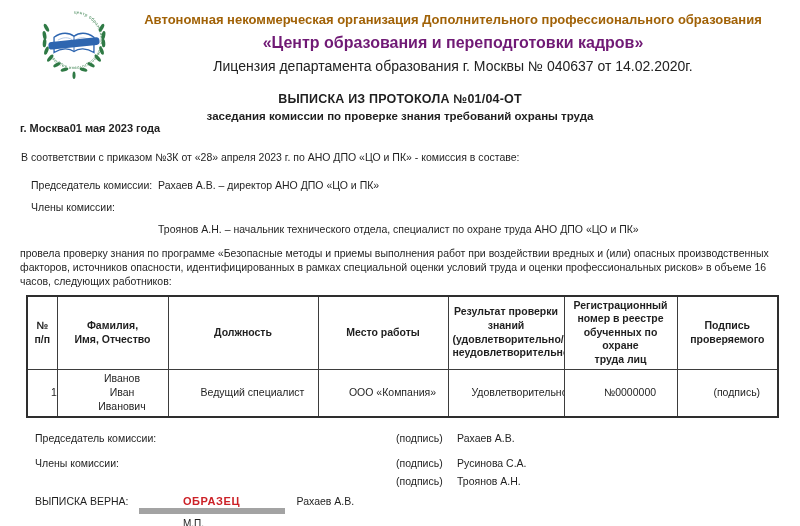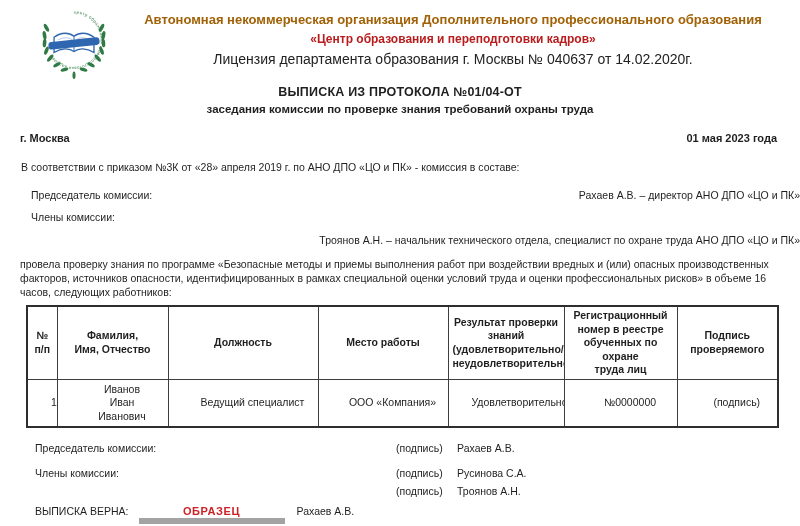--- a/index.html
+++ b/index.html
@@ -6,37 +6,37 @@
   .page{
     width:800px;height:526px;background:#ffffff;position:relative;
     font-family:"Liberation Sans","DejaVu Sans",sans-serif;color:#1f1f1f;
     overflow:hidden;margin:0 auto;
   }
   
   .header{position:relative;padding-top:10px;}
   .logo{position:absolute;left:36px;top:3px;width:76px;height:80px;}
   .head-text{margin-left:128px;width:650px;text-align:center;}
   .org1{font-size:13px;font-weight:bold;color:#a16207;line-height:1.5;}
-  .org2{font-size:12px;font-weight:bold;color:#b91c1c;line-height:1.65;}
+  .org2{font-size:16px;font-weight:bold;color:#701a75;line-height:1.65;}
   .license{font-size:14px;color:#222;margin-top:2px;}
   
   .title-block{text-align:center;margin-top:18px;}
   .title1{font-size:12.5px;font-weight:bold;letter-spacing:0.2px;}
   .title2{font-size:11.5px;font-weight:bold;margin-top:4px;}
   
-  .meta-row{display:flex;justify-content:space-between;font-weight:bold;
-    font-size:11px;padding:0 23px 0 20px;margin-top:17px;}
+  .meta-row{display:flex;justify-content:flex-start;font-weight:bold;
+    font-size:11px;padding:0 23px 0 20px;}
   .para{font-size:10.5px;line-height:1.34;padding:0 24px 0 21px;}
   .intro{margin-top:16px;}
   .body-para{margin-top:10px;padding-left:20px;}
   
   .committee{margin-top:15px;font-size:10.5px;}
   .c-row{display:flex;padding-left:31px;margin-bottom:9px;line-height:1.25;}
   .c-label{width:127px;flex:none;}
-  .c-text{flex:1;text-align:right;}
+  .c-text{flex:1;}
   
   table.reg{border-collapse:collapse;table-layout:fixed;width:751px;
     margin:6px 0 0 26px;border:2px solid #2e2e2e;}
   table.reg th,table.reg td{
     border:1px solid #3d3d3d;font-size:10.5px;padding:2px 4px;
     text-align:center;vertical-align:middle;white-space:pre-line;line-height:1.3;
     overflow:hidden;}
   table.reg th{font-weight:bold;height:56px;}
   table.reg td{height:42px;font-weight:normal;padding-left:23px;}
   td.cell-fio{text-align:left;padding-left:8px;}
@@ -105,21 +105,21 @@
   <div class="title-block">
     <div class="title1">ВЫПИСКА ИЗ ПРОТОКОЛА №01/04-ОТ</div>
     <div class="title2">заседания комиссии по проверке знания требований охраны труда</div>
   </div>
 
   <div class="meta-row">
     <span>г. Москва</span>
     <span>01 мая 2023 года</span>
   </div>
 
-  <div class="para intro">В соответствии с приказом №3К от «28» апреля 2019 г. по АНО ДПО «ЦО и ПК» - комиссия в составе:</div>
+  <div class="para intro">В соответствии с приказом №3К от «28» апреля 2023 г. по АНО ДПО «ЦО и ПК» - комиссия в составе:</div>
 
   <div class="committee">
     <div class="c-row">
       <span class="c-label">Председатель комиссии:</span>
       <span class="c-text">Рахаев А.В. – директор АНО ДПО «ЦО и ПК»</span>
     </div>
     <div class="c-row">
       <span class="c-label">Члены комиссии:</span>
     </div>
     <div class="c-row">

